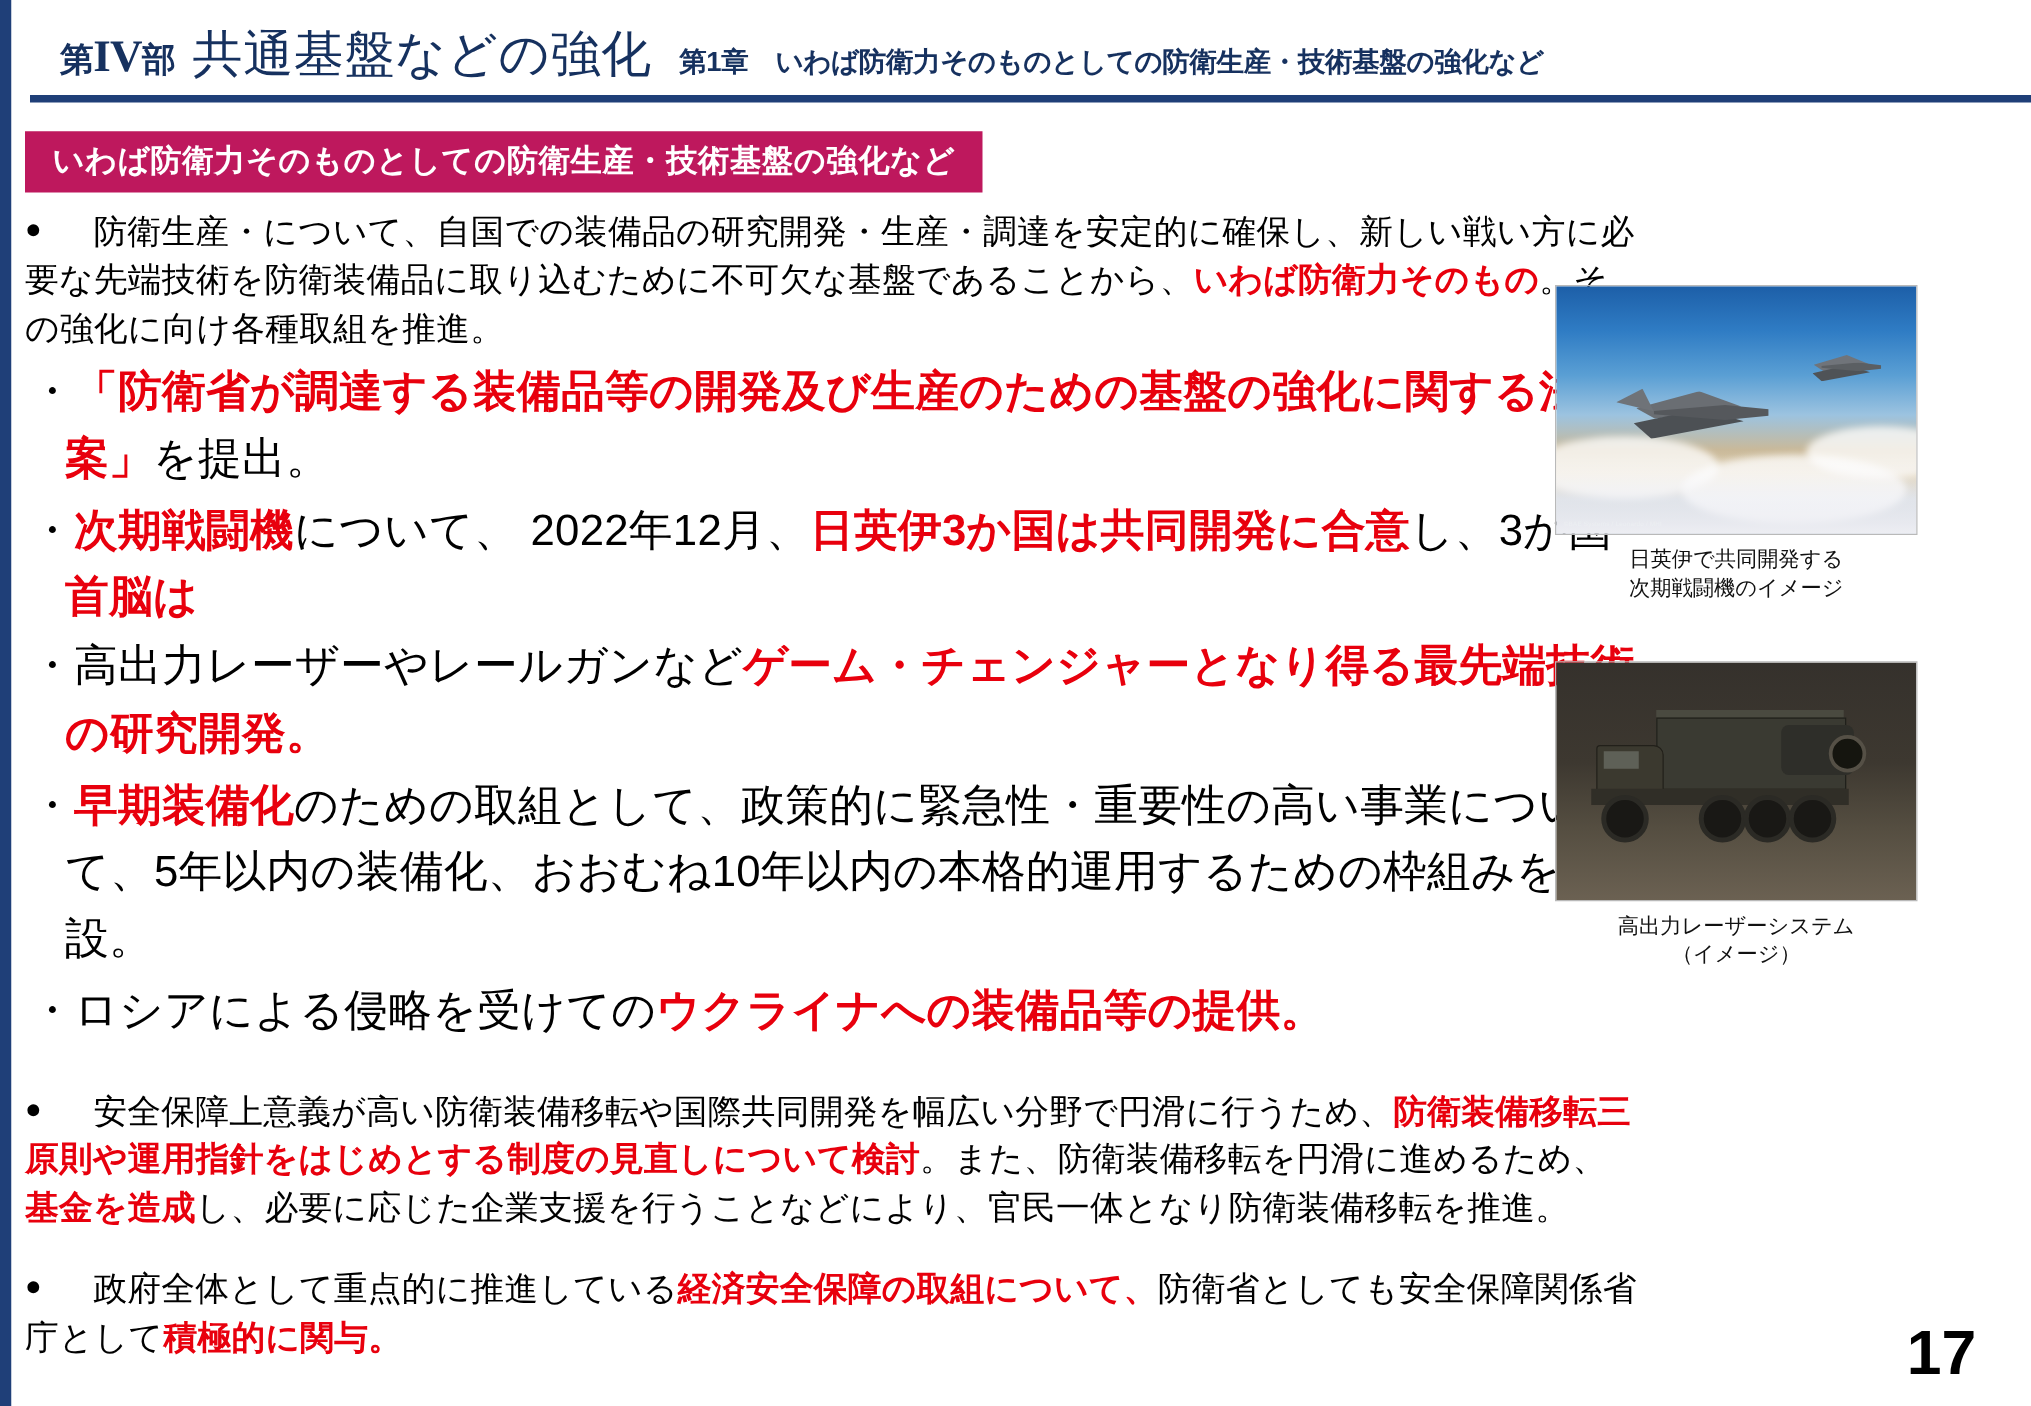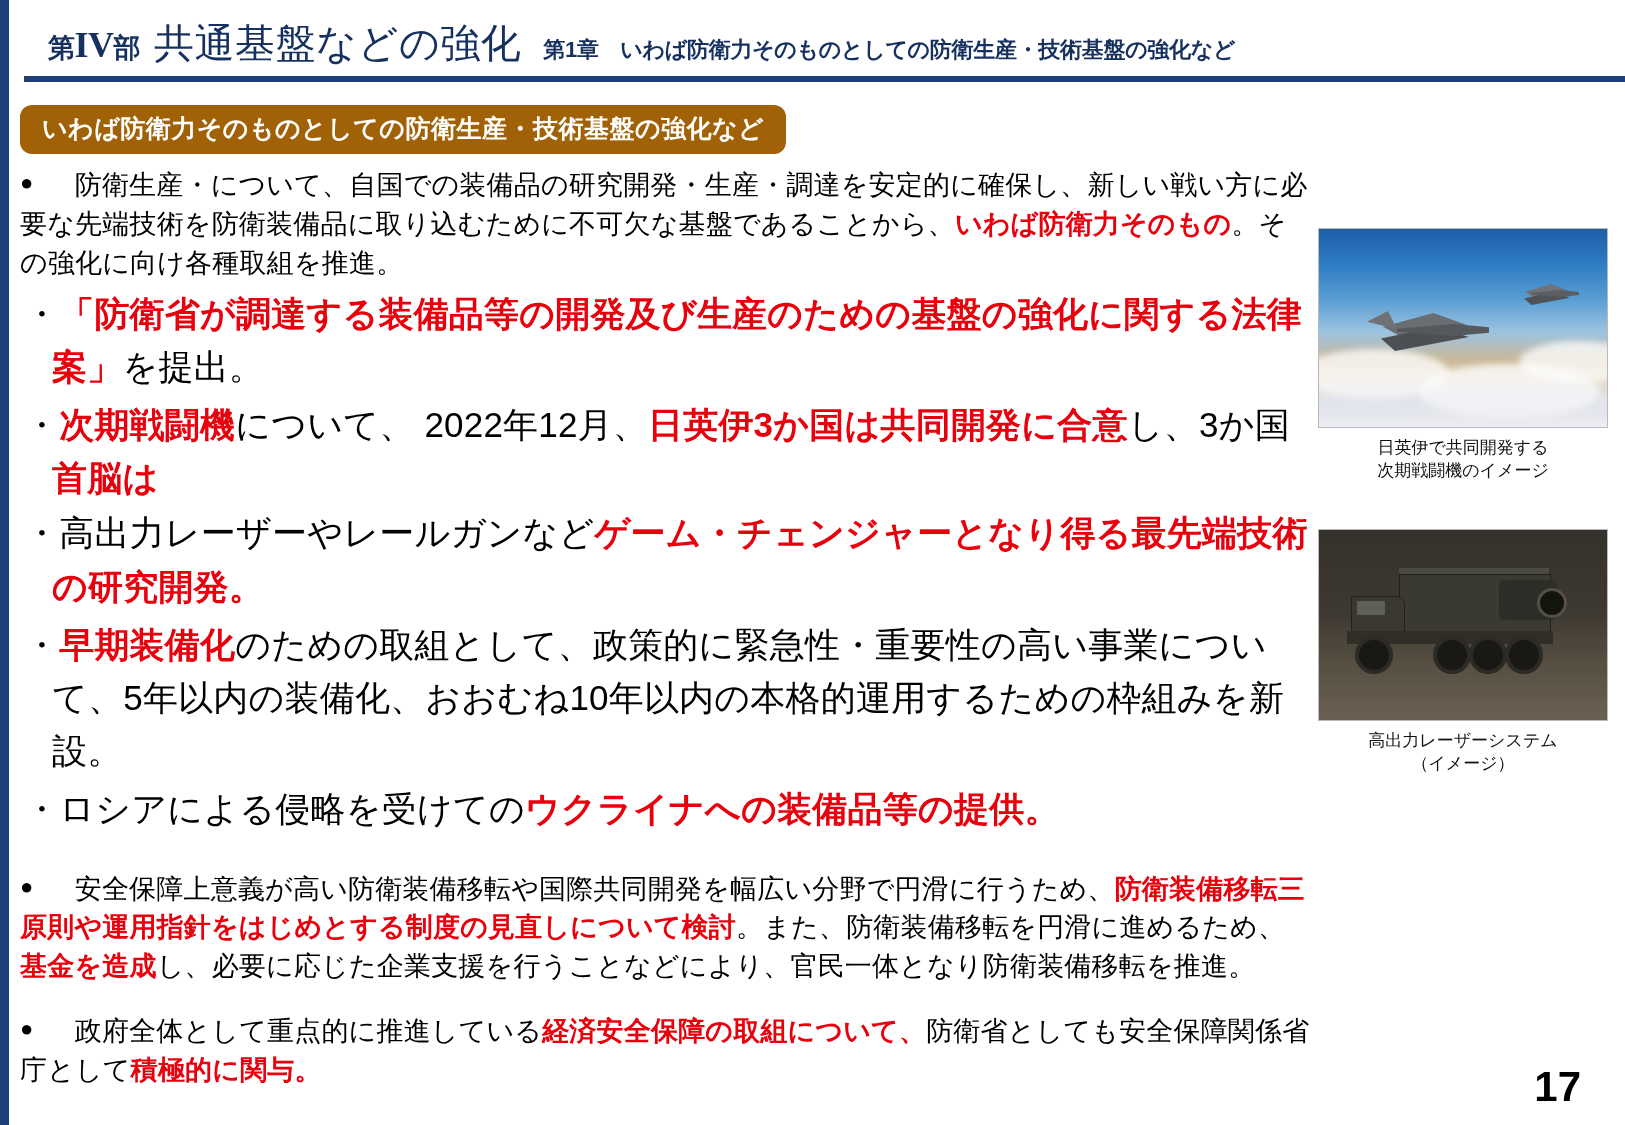--- a/index.html
+++ b/index.html
@@ -71,28 +71,27 @@
     width: 1616px;
     height: 6px;
     background: #1f3f78;
   }
 
   
   .section-banner {
     position: absolute;
     left: 20px;
     top: 105px;
-    background: #a16207;
+    background: #be185d;
     color: #ffffff;
     font-size: 25px;
     font-weight: bold;
     padding: 7px 22px 9px 22px;
     letter-spacing: 0.5px;
     white-space: nowrap;
-    border-radius: 12px;
   }
 
   
   .content {
     position: absolute;
     left: 20px;
     top: 166px;
     width: 1290px;
   }
 
@@ -129,21 +128,21 @@
 
   .red { color: #e8000d; font-weight: bold; }
   .red-u { color: #e8000d; font-weight: bold; text-underline-offset: 3px; }
 
   .gap-lg { height: 28px; }
   .gap-md { height: 20px; }
 
   
   .photo-col {
     position: absolute;
-    left: 1318px;
+    left: 1244px;
     top: 228px;
     width: 290px;
   }
   .photo-frame {
     width: 290px;
     border: 1px solid #b9b9b9;
     box-sizing: border-box;
     overflow: hidden;
     position: relative;
   }
@@ -325,21 +324,21 @@
   .truck .w1 { left: 14px; }
   .truck .w2 { left: 92px; }
   .truck .w3 { left: 128px; }
   .truck .w4 { left: 164px; }
 
   
   .page-number {
     position: absolute;
     right: 44px;
     bottom: 14px;
-    font-size: 42px;
+    font-size: 50px;
     font-weight: bold;
     color: #000000;
     font-family: "Liberation Sans", "DejaVu Sans", sans-serif;
   }
 </style>
 </head>
 <body>
 
 <div class="left-bar"></div>
 

